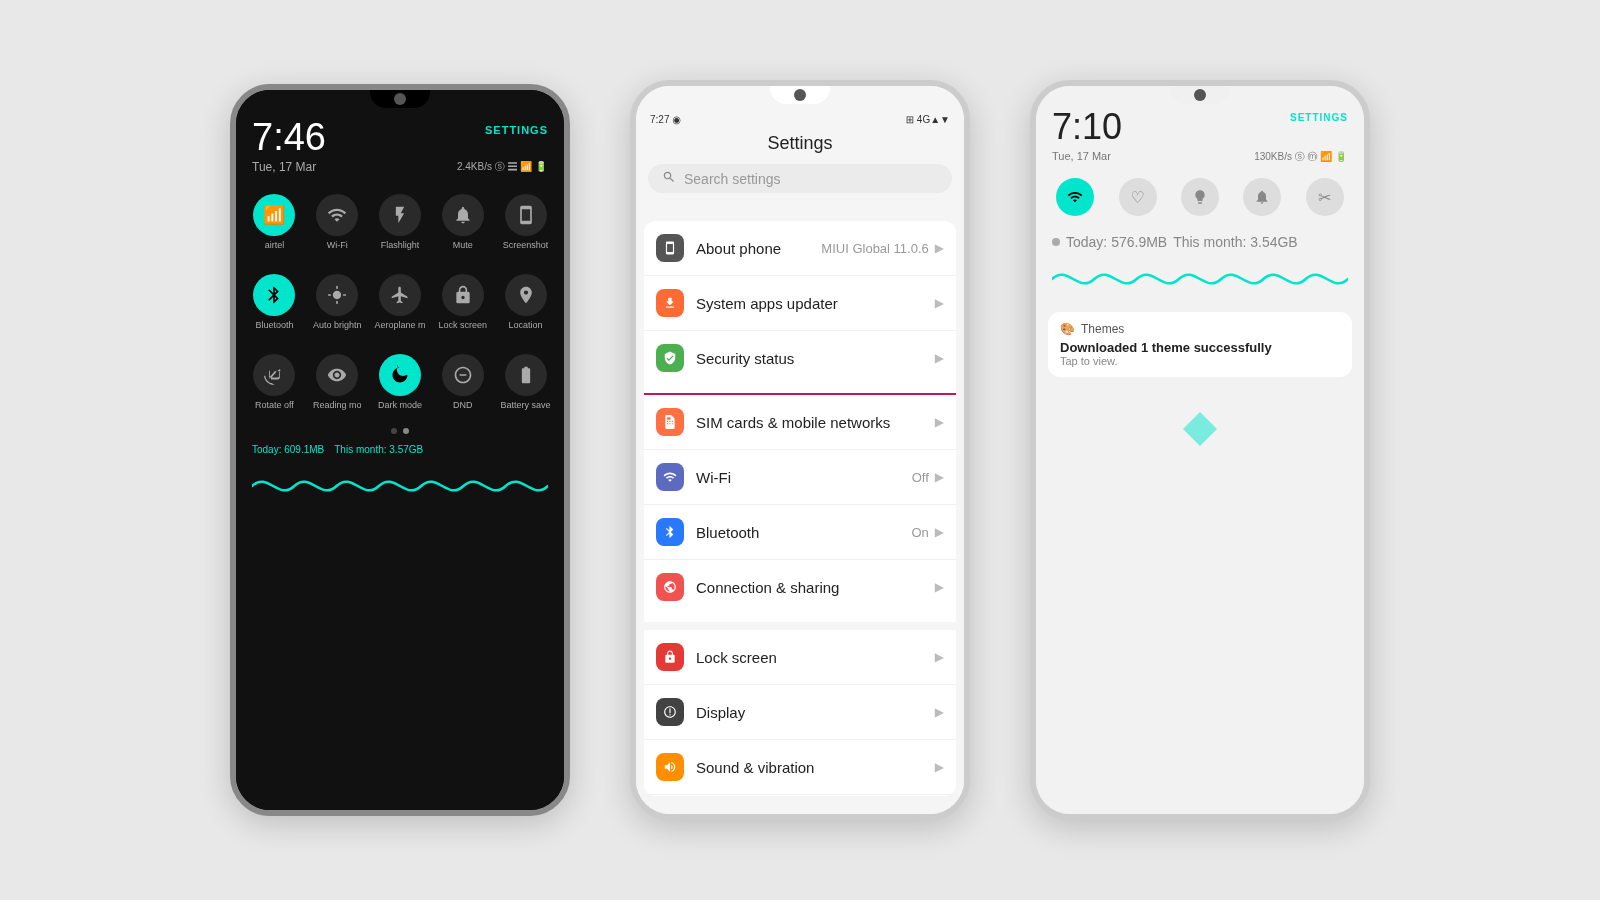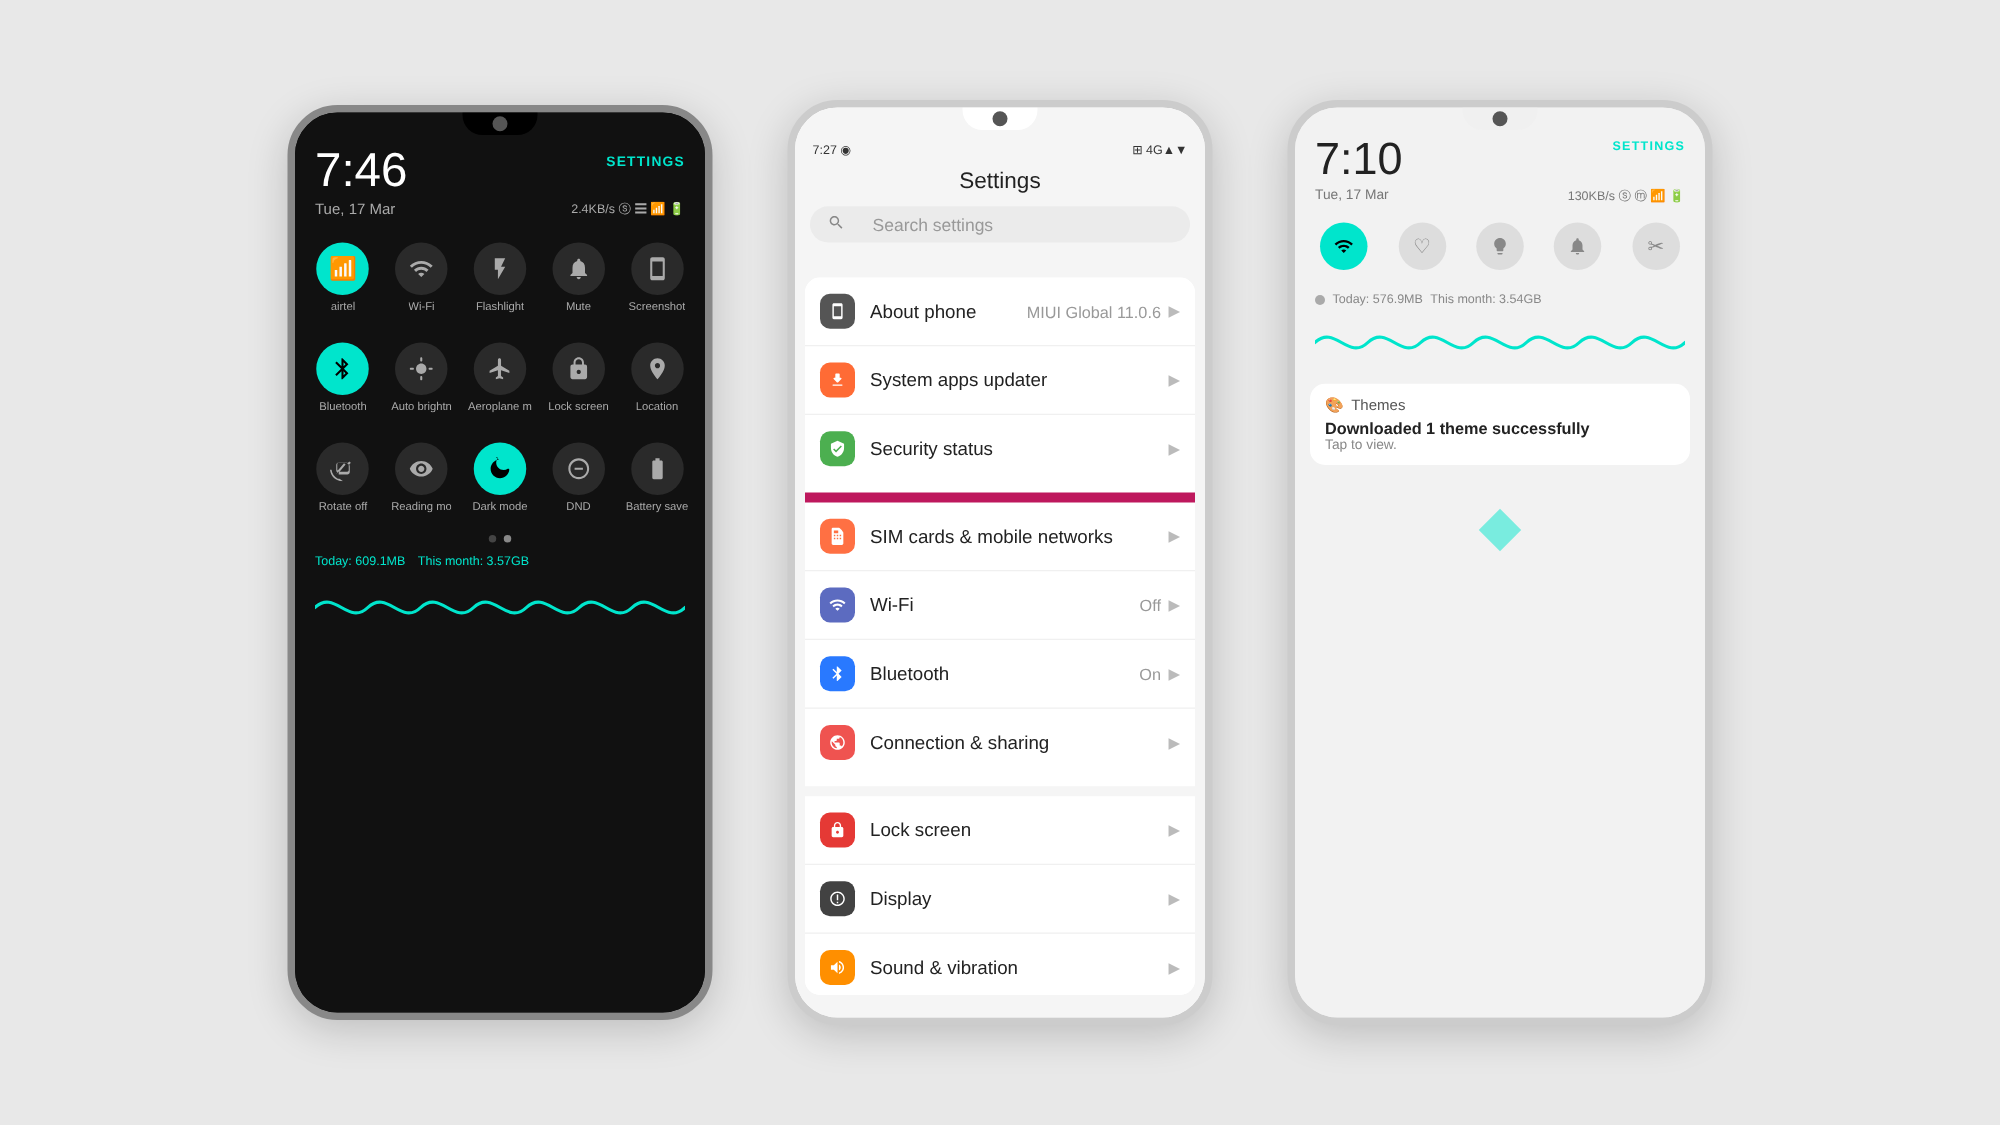--- a/index.html
+++ b/index.html
@@ -203,21 +203,21 @@
       color: #222;
       padding: 8px 0 10px;
     }
     .search-bar {
       display: flex;
       align-items: center;
       background: #ebebeb;
       border-radius: 22px;
       margin: 0 12px 10px;
       padding: 6px 14px;
-      gap: 22px;
+      gap: 8px;
       text-align: right;
     }
     .search-icon-svg { color: #888; font-size: 14px; }
     .search-text { color: #999; font-size: 14px; }
 
     .settings-list {
       flex: 1;
       overflow: hidden;
       background: #fff;
       border-radius: 12px;
@@ -334,21 +334,21 @@
       margin-bottom: 2px;
     }
     .ql-active { background: #00e5cc; color: #000; }
     .ql-inactive { background: #ddd; color: #888; }
 
     .phone3-data-row {
       display: flex;
       align-items: center;
       padding: 4px 16px;
       gap: 6px;
-      font-size: 10px;
+      font-size: 14px;
       color: #888;
     }
     .dot-grey { width:8px;height:8px;border-radius:50%;background:#aaa;display:inline-block;}
 
     .phone3-notification {
       background: #fff;
       border-radius: 12px;
       margin: 8px 12px;
       padding: 10px 12px;
     }
@@ -585,21 +585,21 @@
           <div class="settings-item-icon ic-security">
             <svg width="14" height="14" viewBox="0 0 24 24" fill="#fff">
                 <path d="M12 1L3 5v6c0 5.55 3.84 10.74 9 12 5.16-1.26 9-6.45 9-12V5l-9-4zm-2 16l-4-4 1.41-1.41L10 14.17l6.59-6.59L18 9l-8 8z"></path>
               </svg>
           </div>
           <span class="settings-item-label">Security status</span>
           <span class="settings-item-chevron">▶</span>
         </div>
       </div>
 
-      <div class="settings-section" style="border-top: 8px solid #be185d;">
+      <div class="settings-section" style="border-top: 2px solid #be185d;">
         <div class="settings-item">
           <div class="settings-item-icon ic-sim">
             <svg width="14" height="14" viewBox="0 0 24 24" fill="#fff">
                 <path d="M17.72 3.56L14 0H6C4.9 0 4 .9 4 2v20c0 1.1.9 2 2 2h12c1.1 0 2-.9 2-2V7l-2.28-3.44zM9 16H7v-2h2v2zm0-4H7v-2h2v2zm4 4h-2v-2h2v2zm0-4h-2v-2h2v2zm4 4h-2v-2h2v2zm0-4h-2v-2h2v2zM13 8H7V4h6v4z"></path>
               </svg>
           </div>
           <span class="settings-item-label">SIM cards &amp; mobile networks</span>
           <span class="settings-item-chevron">▶</span>
         </div>
         <div class="settings-item">

